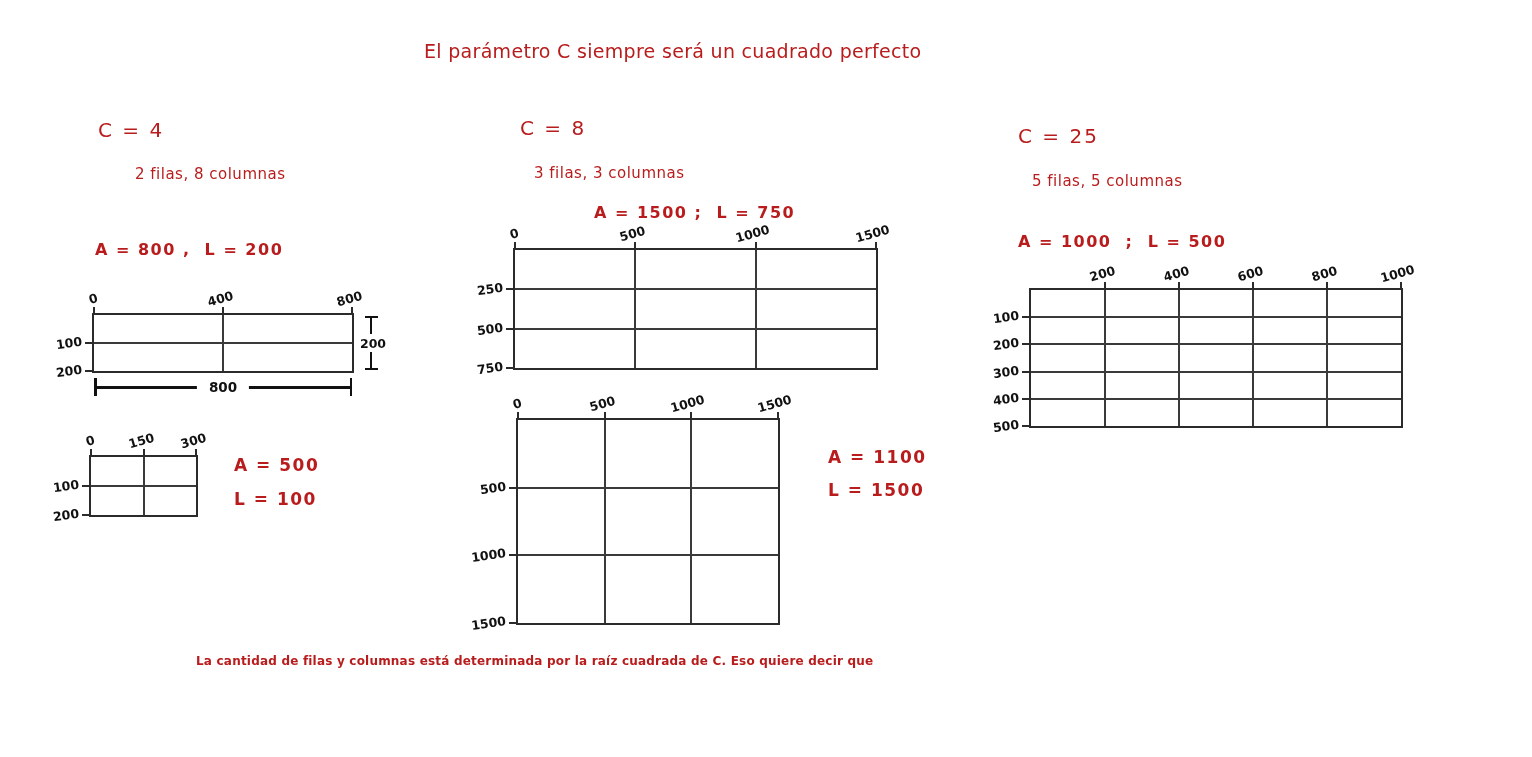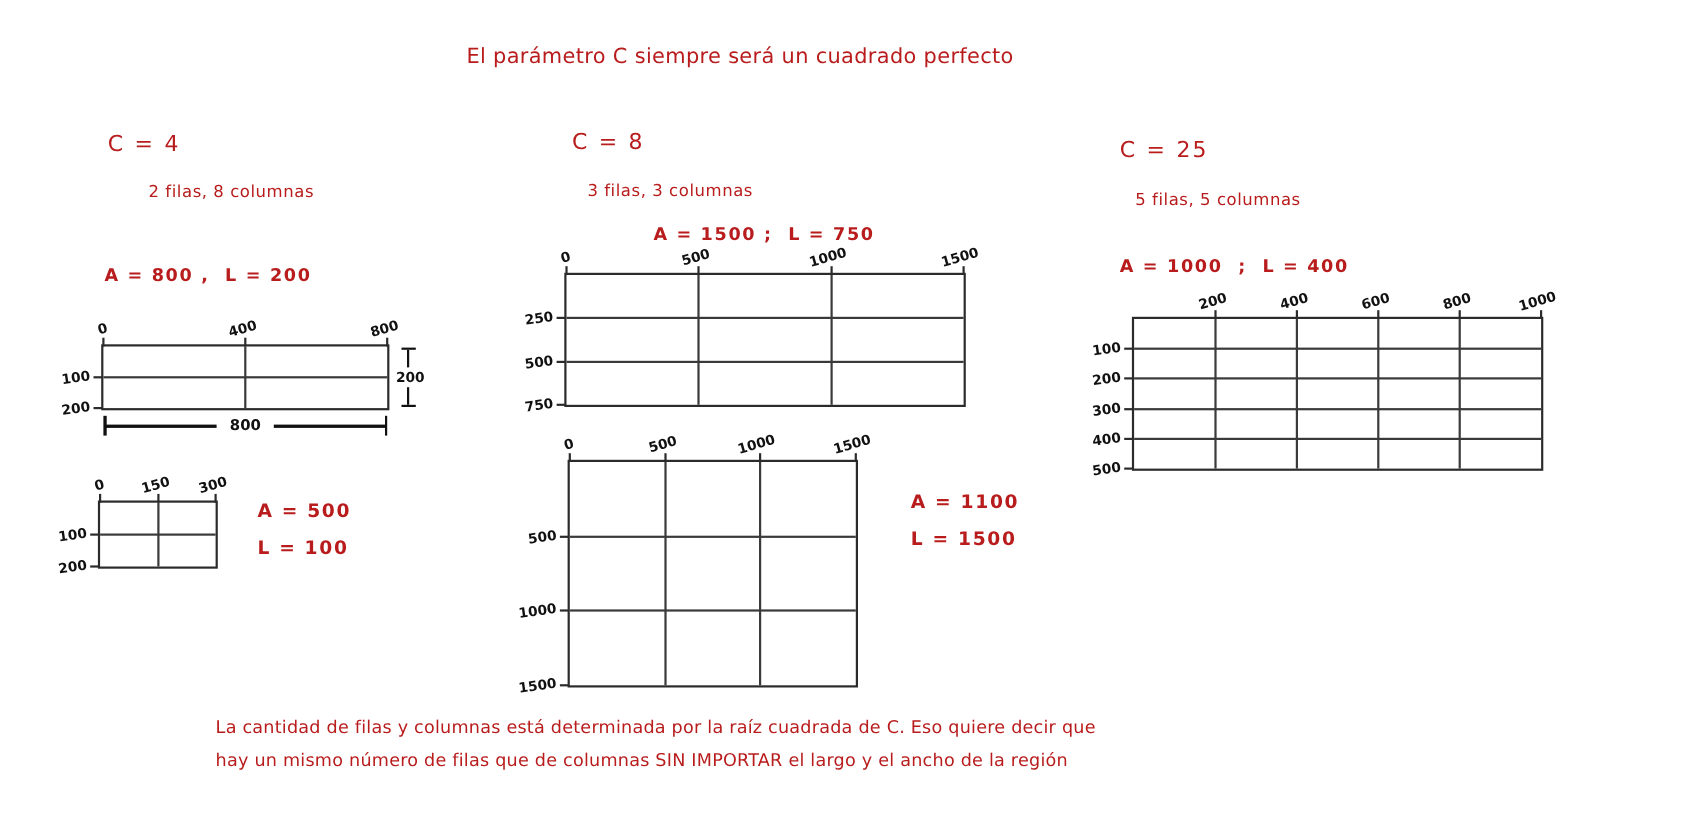--- a/index.html
+++ b/index.html
@@ -13,21 +13,21 @@
     background: #ffffff;
     overflow: hidden;
   }
 
   .txt { position: absolute; white-space: pre; color: #b91c1c; }
   .title   { font-size: 19px; letter-spacing: 0.3px; }
   .heading { font-size: 20px; letter-spacing: 2px; }
   .sub     { font-size: 15px; letter-spacing: 0.5px; }
   .formula { font-size: 16px; font-weight: bold; letter-spacing: 1.5px; }
   .annot   { font-size: 17px; font-weight: bold; letter-spacing: 1.5px; line-height: 33px; }
-  .footer-line { font-size: 16px; letter-spacing: 0.2px; line-height: 30px; }
+  .footer-line { font-size: 12px; letter-spacing: 0.2px; line-height: 30px; font-weight: bold; }
 
   .grid-box {
     position: absolute;
     border: 2px solid #2b2b2b;
     background: transparent;
   }
   .vline { position: absolute; top: 0; bottom: 0; width: 2px; margin-left: -1px; background: #3a3a3a; }
   .hline { position: absolute; left: 0; right: 0; height: 2px; margin-top: -1px; background: #3a3a3a; }
 
   .tickmark { position: absolute; background: #2b2b2b; }
@@ -85,21 +85,21 @@
   <div class="txt annot" style="left:234px; top:483px;">L = 100</div>
 
   <div class="txt heading" style="left:520px; top:116px;">C = 8</div>
   <div class="txt sub" style="left:534px; top:164px;">3 filas, 3 columnas</div>
   <div class="txt formula" style="left:594px; top:203px;">A = 1500 ;  L = 750</div>
   <div class="txt annot" style="left:828px; top:441px;">A = 1100</div>
   <div class="txt annot" style="left:828px; top:474px;">L = 1500</div>
 
   <div class="txt heading" style="left:1018px; top:124px;">C = 25</div>
   <div class="txt sub" style="left:1032px; top:172px;">5 filas, 5 columnas</div>
-  <div class="txt formula" style="left:1018px; top:232px;">A = 1000  ;  L = 400</div>
+  <div class="txt formula" style="left:1018px; top:232px;">A = 1000  ;  L = 500</div>
 
   <div>
       <div class="grid-box" style="left: 92px; top: 313px; width: 262px; height: 60px;">
         <div class="vline" style="left: 50%;"></div>
         <div class="hline" style="top: 50%;"></div>
         <div class="tickmark top" style="left: 0%;"></div>
         <span class="tick-label top" style="left: 0%;">0</span>
         <div class="tickmark top" style="left: 50%;"></div>
         <span class="tick-label top" style="left: 50%;">400</span>
         <div class="tickmark top" style="left: 100%;"></div>
@@ -202,15 +202,14 @@
         <div class="tickmark left" style="top: 60%;"></div>
         <span class="tick-label left" style="top: 60%;">300</span>
         <div class="tickmark left" style="top: 80%;"></div>
         <span class="tick-label left" style="top: 80%;">400</span>
         <div class="tickmark left" style="top: 100%;"></div>
         <span class="tick-label left" style="top: 100%;">500</span>
       </div>
     </div>
 
   <div class="txt footer-line" style="left:196px; top:646px;">La cantidad de filas y columnas está determinada por la raíz cuadrada de C. Eso quiere decir que</div>
-  <div class="txt footer-line" style="left:196px; top:676px;">hay un mismo número de filas que de columnas SIN IMPORTAR el largo y el ancho de la región</div>
 
 </div>
 
 </body></html>

